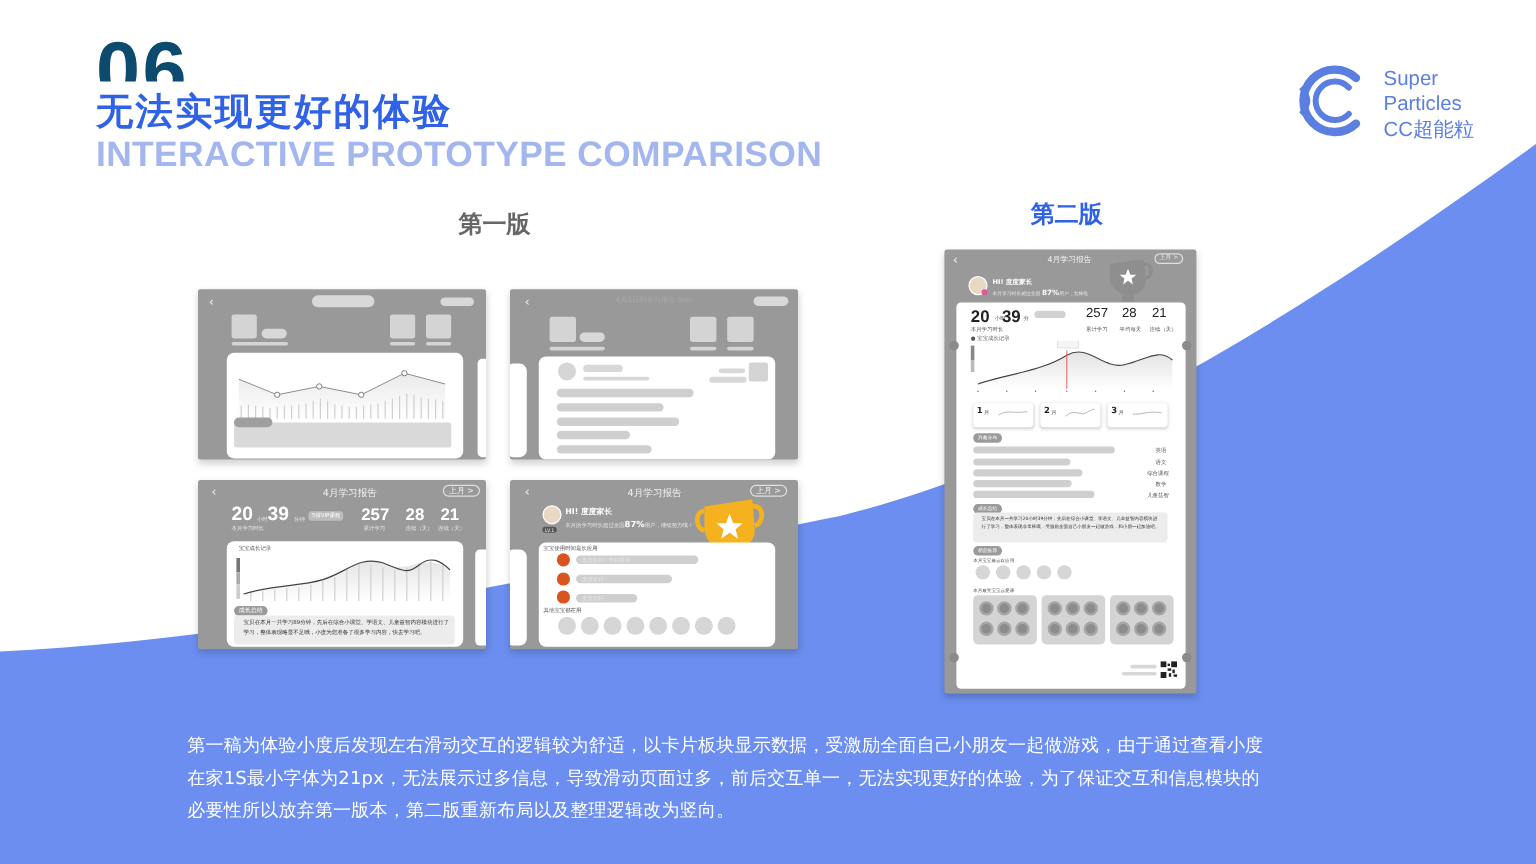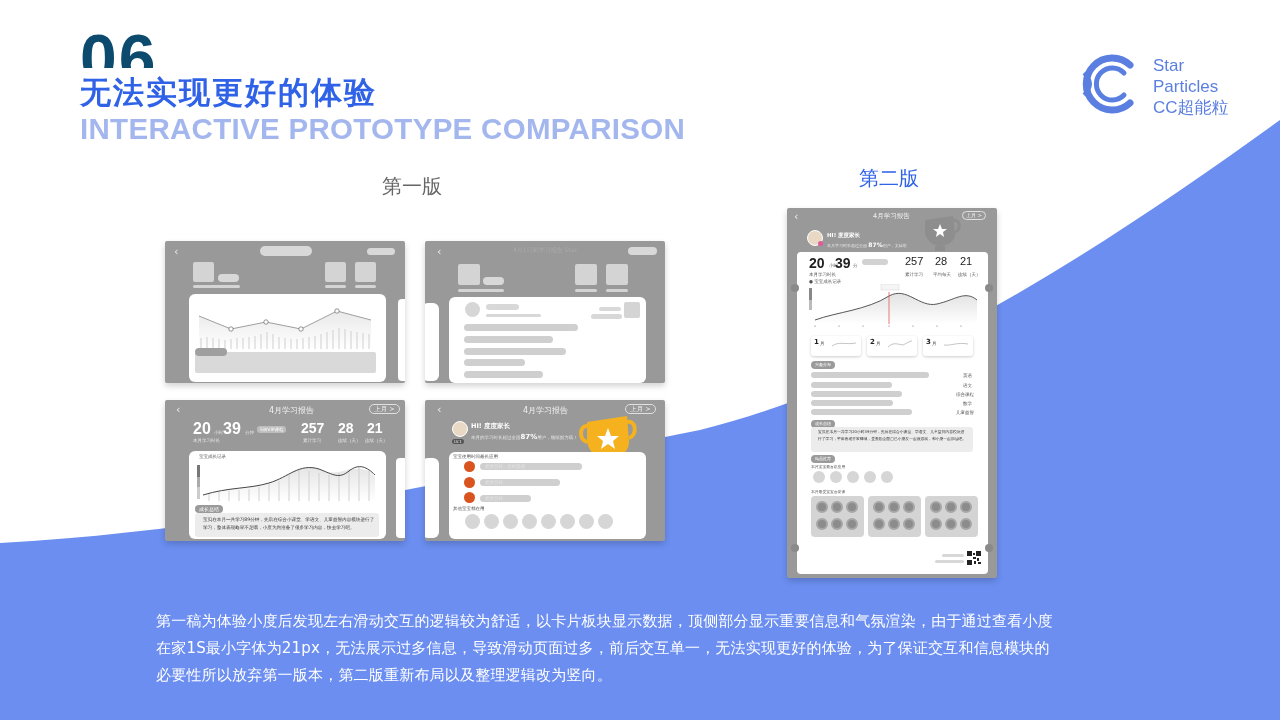--- a/index.html
+++ b/index.html
@@ -10,21 +10,21 @@
 
   
   .section-num { left: 80px; top: 22px; font-family: "Liberation Sans", sans-serif; font-weight: 700; font-size: 66px; color: #0c4a6e; letter-spacing: 2px; height: 46px; overflow: hidden; line-height: 72px; z-index: 1; }
   .title-cn { left: 80px; top: 72px; font-size: 31px; font-weight: 700; color: #2f62e6; letter-spacing: 2px; z-index: 2; font-family: "DejaVu Sans", sans-serif; }
   .title-en { left: 80px; top: 112px; font-family: "Liberation Sans", sans-serif; font-weight: 700; font-size: 29.5px; color: #a3b6ee; letter-spacing: 0.3px; z-index: 2; }
 
   
   .logo { left: 1078px; top: 53px; width: 60px; height: 62px; z-index: 2; }
   .logo-text { left: 1153px; top: 55px; color: #5a7fe0; font-family: "Liberation Sans", sans-serif; font-size: 17px; line-height: 21px; z-index: 2; }
 
-  .version-label { font-size: 20px; font-weight: 400; z-index: 2; }
+  .version-label { font-size: 20px; font-weight: 700; z-index: 2; }
   .v1-label { left: 382px; top: 173px; color: #666666; }
   .v2-label { left: 859px; top: 165px; color: #2f62e6; }
 
   
   .screen { position: absolute; background: #999999; z-index: 2; box-shadow: 0 3px 6px rgba(0,0,0,0.18); overflow: hidden; border-radius: 2px; }
   .card { position: absolute; background: #ffffff; border-radius: 6px; }
   .gblk { position: absolute; background: #d4d4d4; border-radius: 2px; }
   .pill { position: absolute; background: #d8d8d8; border-radius: 8px; }
   .bar { position: absolute; background: #cfcfcf; border-radius: 6px; }
   .circle { position: absolute; background: #d6d6d6; border-radius: 50%; }
@@ -50,21 +50,21 @@
 <div class="abs section-num">06</div>
 <div class="abs title-cn">无法实现更好的体验</div>
 <div class="abs title-en">INTERACTIVE PROTOTYPE COMPARISON</div>
 
 <svg class="abs logo" viewBox="0 0 60 62">
   <path d="M52,12 A26,26 0 1,0 52,50" fill="none" stroke="#5a7fe0" stroke-width="7" stroke-linecap="round"></path>
   <path d="M46,20 A16,16 0 1,0 46,42" fill="none" stroke="#5a7fe0" stroke-width="5" stroke-linecap="round"></path>
   <path d="M6,20 C14,28 14,34 6,42" fill="none" stroke="#5a7fe0" stroke-width="4"></path>
 </svg>
 <div class="abs logo-text">
-  <div>Star</div>
+  <div>Super</div>
   <div>Particles</div>
   <div>CC超能粒</div>
 </div>
 
 <div class="abs version-label v1-label">第一版</div>
 <div class="abs version-label v2-label">第二版</div>
 
 <div class="screen" style="left:165px;top:241px;width:240px;height:142px;">
   <span class="back-chev" style="left:9px;top:4px;">‹</span>
   <div class="pill" style="left:95px;top:5px;width:52px;height:10px;"></div>
@@ -388,13 +388,13 @@
         <rect x="7" y="10" width="2" height="3" fill="#222"></rect>
         <rect x="11" y="11" width="3" height="2" fill="#222"></rect>
     </svg>
   </div>
   <div class="circle" style="left:4px;top:336px;width:8px;height:8px;background:#8a8a8a;"></div>
   <div class="circle" style="left:198px;top:336px;width:8px;height:8px;background:#8a8a8a;"></div>
   <div class="circle" style="left:4px;top:76px;width:8px;height:8px;background:#8a8a8a;"></div>
   <div class="circle" style="left:198px;top:76px;width:8px;height:8px;background:#8a8a8a;"></div>
 </div>
 
-<div class="abs desc">第一稿为体验小度后发现左右滑动交互的逻辑较为舒适，以卡片板块显示数据，顶侧部分显示重要信息和气氛渲染，由于通过查看小度在家1S最小字体为21px，无法展示过多信息，导致滑动页面过多，前后交互单一，无法实现更好的体验，为了保证交互和信息模块的必要性所以放弃第一版本，第二版重新布局以及整理逻辑改为竖向。</div>
+<div class="abs desc">第一稿为体验小度后发现左右滑动交互的逻辑较为舒适，以卡片板块显示数据，受激励全面自己小朋友一起做游戏，由于通过查看小度在家1S最小字体为21px，无法展示过多信息，导致滑动页面过多，前后交互单一，无法实现更好的体验，为了保证交互和信息模块的必要性所以放弃第一版本，第二版重新布局以及整理逻辑改为竖向。</div>
 
 </body></html>

